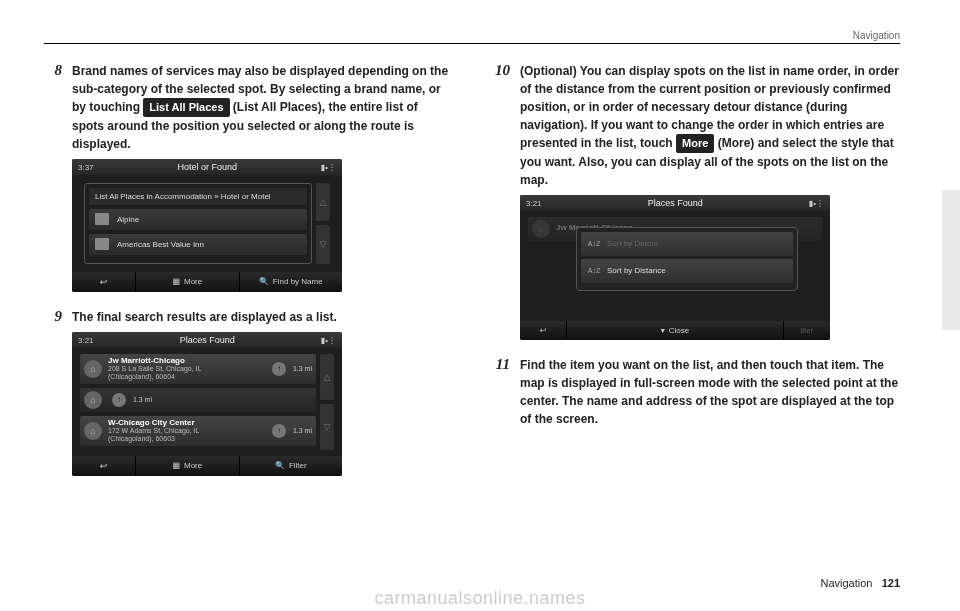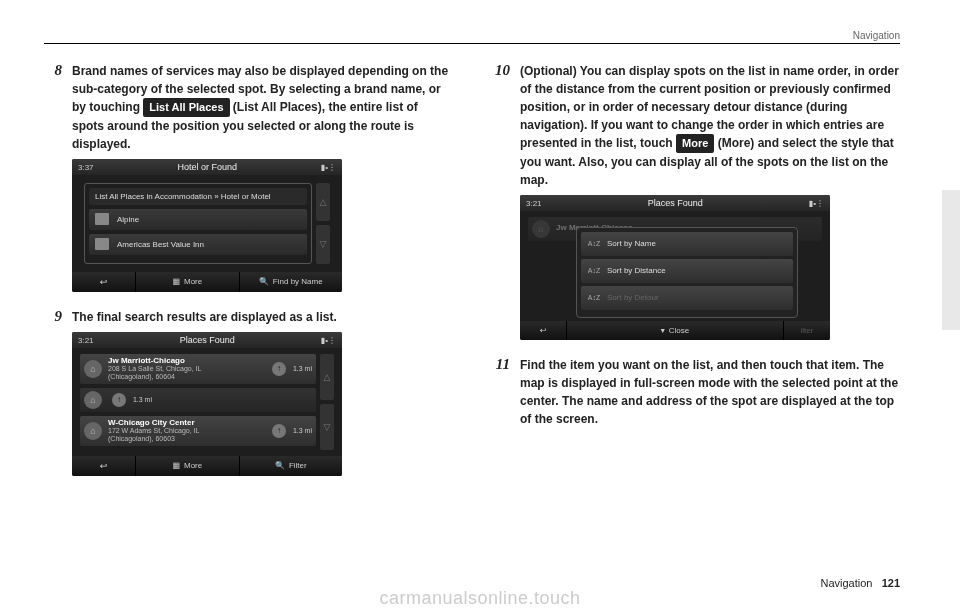--- a/index.html
+++ b/index.html
@@ -375,31 +375,27 @@
         <div class="ss-body rel-wrap" style="padding:6px 8px">
           <div style="opacity:0.35">
             <div class="place-row">
               <div class="place-icon">⌂</div>
               <div class="place-text">
                 <div class="place-name">Jw Marriott-Chicago</div>
               </div>
             </div>
           </div>
           <div class="popup">
-            <div class="popup-row">
+            <div class="popup-row disabled">
               <span class="az-icon">A↕Z</span>
-              <span>Sort by Name</span>
+              <span>Sort by Detour</span>
             </div>
             <div class="popup-row">
               <span class="az-icon">A↕Z</span>
               <span>Sort by Distance</span>
-            </div>
-            <div class="popup-row disabled">
-              <span class="az-icon">A↕Z</span>
-              <span>Sort by Detour</span>
             </div>
           </div>
         </div>
         <div class="ss-bottombar">
           <div class="ss-bbtn" style="flex:0.4">
               <span>↩</span>
             </div>
           <div class="ss-bbtn" style="flex:2">
             <span>▾</span>
             <span>Close</span>
@@ -418,13 +414,13 @@
     </div>
   </div>
 
   <div class="footer">
     <span>Navigation</span>&nbsp;&nbsp;
     <span class="pg">121</span>
   </div>
 
 </div>
 
-<div class="watermark">carmanualsonline.touch</div>
+<div class="watermark">carmanualsonline.names</div>
 
 </body></html>

